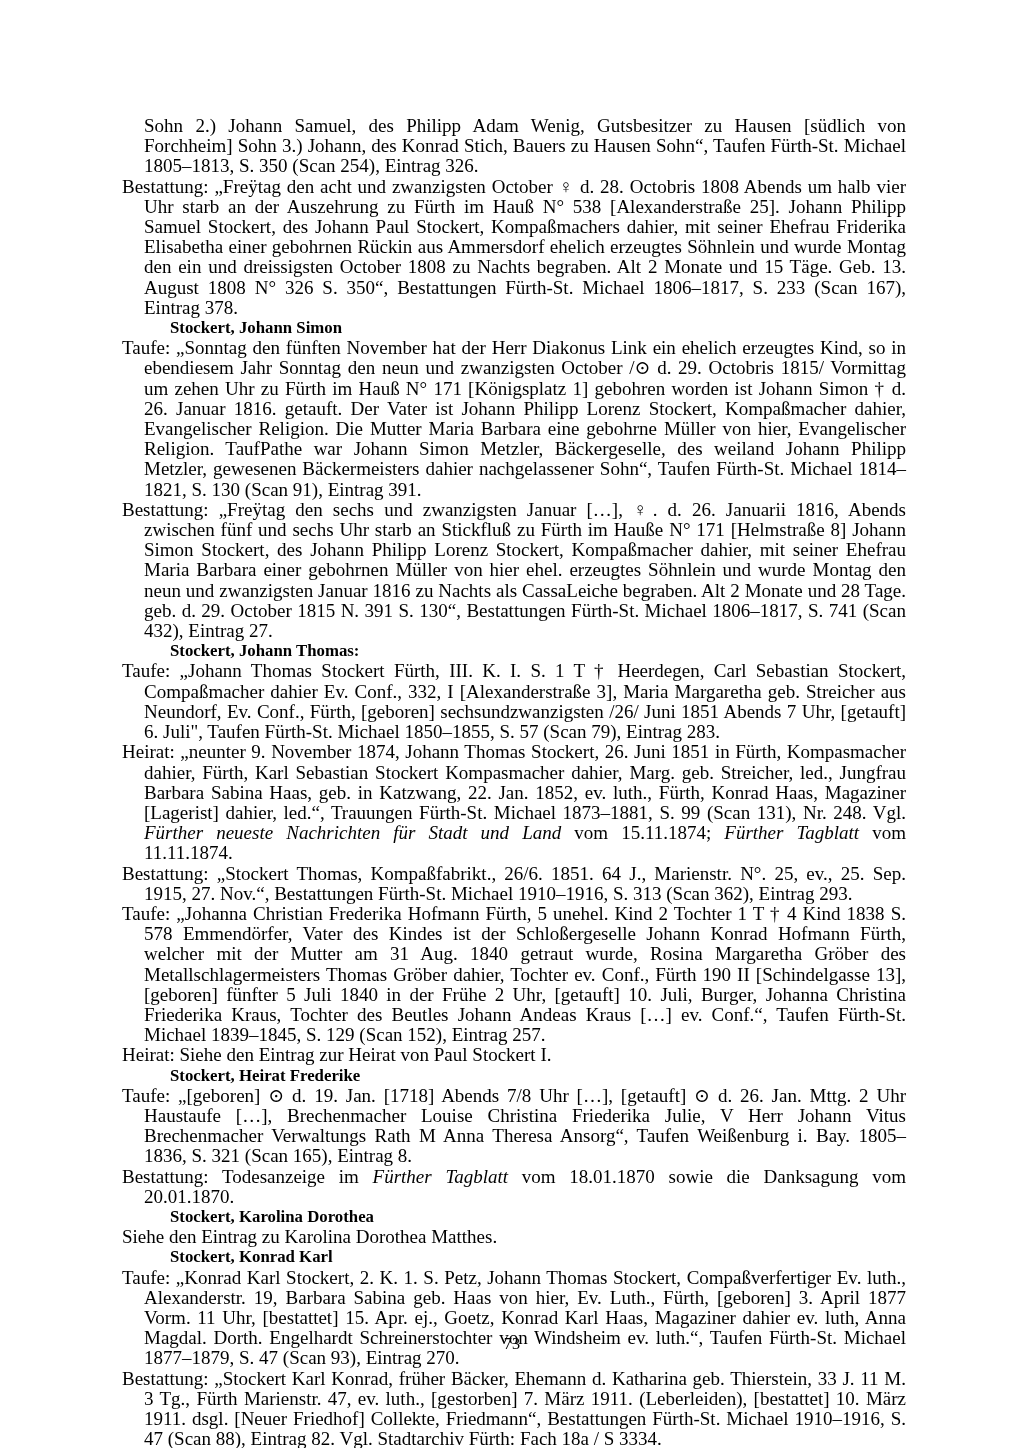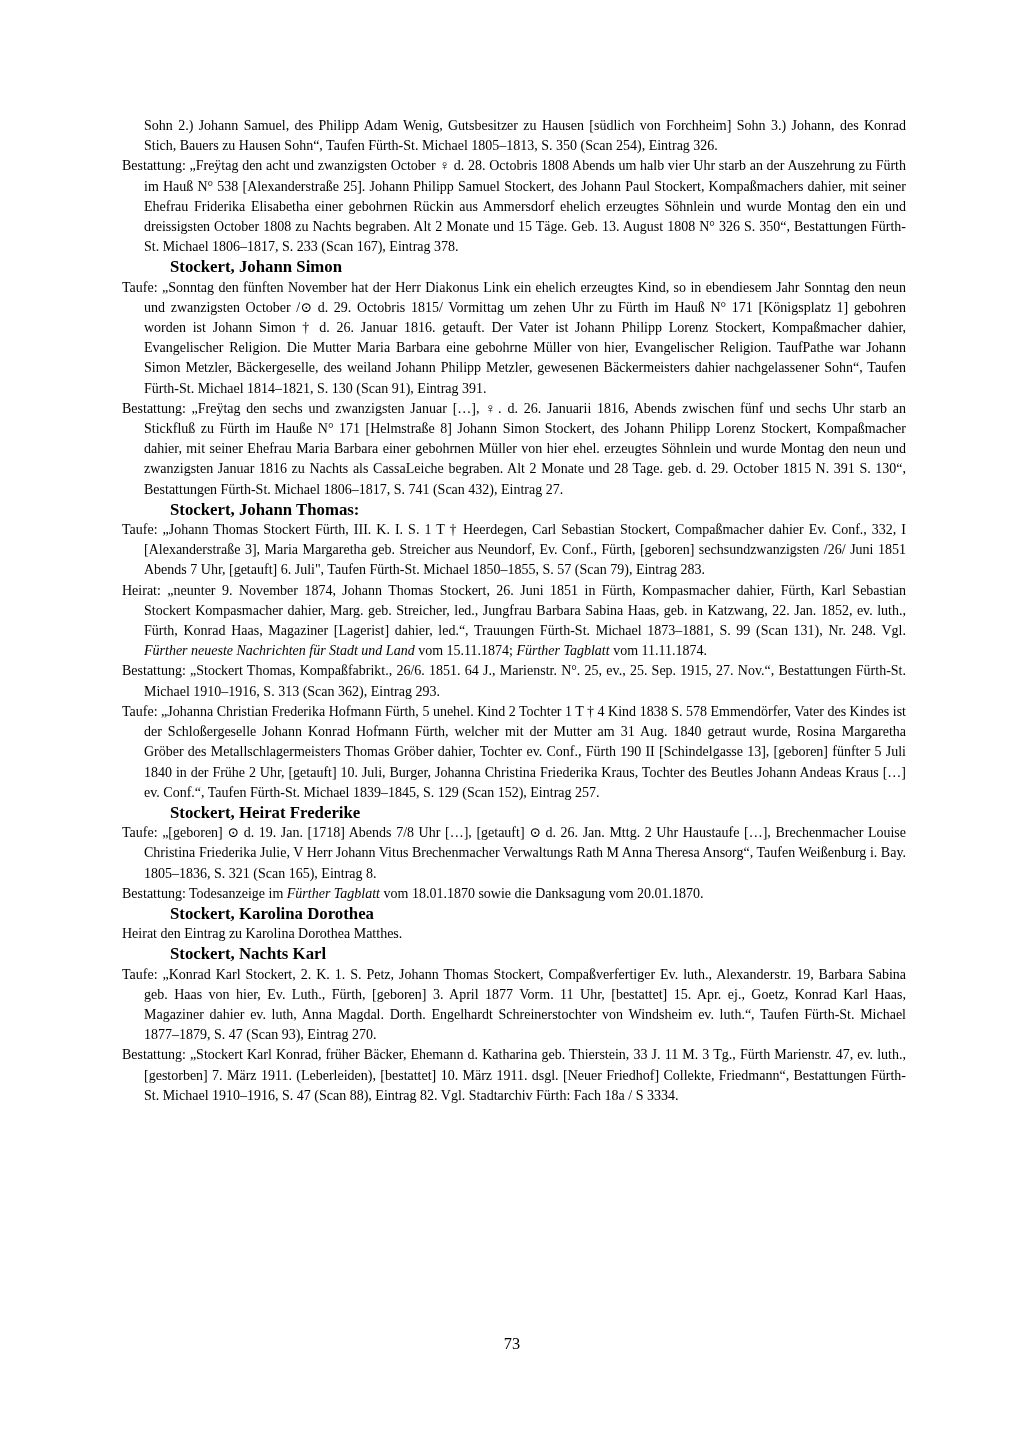--- a/index.html
+++ b/index.html
@@ -11,21 +11,21 @@
     position: relative;
     overflow: hidden;
   }
   .text-column {
     position: absolute;
     left: 122px; top: 116px;
     width: 784px;
   }
   .text-column p, .text-column h3 {
     margin: 0;
-    font-size: 14px;
+    font-size: 19px;
     line-height: 20.2px;
     text-align: justify;
   }
   p.para {            
     padding-left: 22px;
     text-indent: -22px;
   }
   p.cont {            
     padding-left: 22px;
     text-indent: 0;
@@ -57,23 +57,24 @@
     <p class="cont"><span>Sohn 2.) Johann Samuel, des Philipp Adam Wenig, Gutsbesitzer zu Hausen [südlich von Forchheim] Sohn 3.) Johann, des Konrad Stich, Bauers zu Hausen Sohn“, Taufen Fürth-St. Michael 1805–1813, S. 350 (Scan 254), Eintrag 326.</span></p>
     <p class="para"><span>Bestattung: „Freÿtag den acht und zwanzigsten October ♀ d. 28. Octobris 1808 Abends um halb vier Uhr starb an der Auszehrung zu Fürth im Hauß N° 538 [Alexanderstraße 25]. Johann Philipp Samuel Stockert, des Johann Paul Stockert, Kompaßmachers dahier, mit seiner Ehefrau Friderika Elisabetha einer gebohrnen Rückin aus Ammersdorf ehelich erzeugtes Söhnlein und wurde Montag den ein und dreissigsten October 1808 zu Nachts begraben. Alt 2 Monate und 15 Täge. Geb. 13. August 1808 N° 326 S. 350“, Bestattungen Fürth-St. Michael 1806–1817, S. 233 (Scan 167), Eintrag 378.</span></p>
     <h3 class="heading"><span>Stockert, Johann Simon</span></h3>
     <p class="para"><span>Taufe: „Sonntag den fünften November hat der Herr Diakonus Link ein ehelich erzeugtes Kind, so in ebendiesem Jahr Sonntag den neun und zwanzigsten October /⊙ d. 29. Octobris 1815/ Vormittag um zehen Uhr zu Fürth im Hauß N° 171 [Königsplatz 1] gebohren worden ist Johann Simon † d. 26. Januar 1816. getauft. Der Vater ist Johann Philipp Lorenz Stockert, Kompaßmacher dahier, Evangelischer Religion. Die Mutter Maria Barbara eine gebohrne Müller von hier, Evangelischer Religion. TaufPathe war Johann Simon Metzler, Bäckergeselle, des weiland Johann Philipp Metzler, gewesenen Bäckermeisters dahier nachgelassener Sohn“, Taufen Fürth-St. Michael 1814–1821, S. 130 (Scan 91), Eintrag 391.</span></p>
     <p class="para"><span>Bestattung: „Freÿtag den sechs und zwanzigsten Januar […], ♀. d. 26. Januarii 1816, Abends zwischen fünf und sechs Uhr starb an Stickfluß zu Fürth im Hauße N° 171 [Helmstraße 8] Johann Simon Stockert, des Johann Philipp Lorenz Stockert, Kompaßmacher dahier, mit seiner Ehefrau Maria Barbara einer gebohrnen Müller von hier ehel. erzeugtes Söhnlein und wurde Montag den neun und zwanzigsten Januar 1816 zu Nachts als CassaLeiche begraben. Alt 2 Monate und 28 Tage. geb. d. 29. October 1815 N. 391 S. 130“, Bestattungen Fürth-St. Michael 1806–1817, S. 741 (Scan 432), Eintrag 27.</span></p>
     <h3 class="heading"><span>Stockert, Johann Thomas:</span></h3>
     <p class="para"><span>Taufe: „Johann Thomas Stockert Fürth, III. K. I. S. 1 T † Heerdegen, Carl Sebastian Stockert, Compaßmacher dahier Ev. Conf., 332, I [Alexanderstraße 3], Maria Margaretha geb. Streicher aus Neundorf, Ev. Conf., Fürth, [geboren] sechsundzwanzigsten /26/ Juni 1851 Abends 7 Uhr, [getauft] 6. Juli", Taufen Fürth-St. Michael 1850–1855, S. 57 (Scan 79), Eintrag 283.</span></p>
     <p class="para"><span>Heirat: „neunter 9. November 1874, Johann Thomas Stockert, 26. Juni 1851 in Fürth, Kompasmacher dahier, Fürth, Karl Sebastian Stockert Kompasmacher dahier, Marg. geb. Streicher, led., Jungfrau Barbara Sabina Haas, geb. in Katzwang, 22. Jan. 1852, ev. luth., Fürth, Konrad Haas, Magaziner [Lagerist] dahier, led.“, Trauungen Fürth-St. Michael 1873–1881, S. 99 (Scan 131), Nr. 248. Vgl. </span><em>Fürther neueste Nachrichten für Stadt und Land</em><span> vom 15.11.1874; </span><em>Fürther Tagblatt</em><span> vom 11.11.1874.</span></p>
     <p class="para"><span>Bestattung: „Stockert Thomas, Kompaßfabrikt., 26/6. 1851. 64 J., Marienstr. N°. 25, ev., 25. Sep. 1915, 27. Nov.“, Bestattungen Fürth-St. Michael 1910–1916, S. 313 (Scan 362), Eintrag 293.</span></p>
     <p class="para"><span>Taufe: „Johanna Christian Frederika Hofmann Fürth, 5 unehel. Kind 2 Tochter 1 T † 4 Kind 1838 S. 578 Emmendörfer, Vater des Kindes ist der Schloßergeselle Johann Konrad Hofmann Fürth, welcher mit der Mutter am 31 Aug. 1840 getraut wurde, Rosina Margaretha Gröber des Metallschlagermeisters Thomas Gröber dahier, Tochter ev. Conf., Fürth 190 II [Schindelgasse 13], [geboren] fünfter 5 Juli 1840 in der Frühe 2 Uhr, [getauft] 10. Juli, Burger, Johanna Christina Friederika Kraus, Tochter des Beutles Johann Andeas Kraus […] ev. Conf.“, Taufen Fürth-St. Michael 1839–1845, S. 129 (Scan 152), Eintrag 257.</span></p>
+    <p class="para"><span>Heirat: Siehe den Eintrag zur Heirat von Paul Stockert I.</span></p>
     <h3 class="heading"><span>Stockert, Heirat Frederike</span></h3>
     <p class="para"><span>Taufe: „[geboren] ⊙ d. 19. Jan. [1718] Abends 7/8 Uhr […], [getauft] ⊙ d. 26. Jan. Mttg. 2 Uhr Haustaufe […], Brechenmacher Louise Christina Friederika Julie, V Herr Johann Vitus Brechenmacher Verwaltungs Rath M Anna Theresa Ansorg“, Taufen Weißenburg i. Bay. 1805–1836, S. 321 (Scan 165), Eintrag 8.</span></p>
     <p class="para"><span>Bestattung: Todesanzeige im </span><em>Fürther Tagblatt</em><span> vom 18.01.1870 sowie die Danksagung vom 20.01.1870.</span></p>
     <h3 class="heading"><span>Stockert, Karolina Dorothea</span></h3>
-    <p class="plain"><span>Heirat den Eintrag zu Karolina Dorothea Matthes.</span></p>
-    <h3 class="heading"><span>Stockert, Nachts Karl</span></h3>
+    <p class="plain"><span>Siehe den Eintrag zu Karolina Dorothea Matthes.</span></p>
+    <h3 class="heading"><span>Stockert, Konrad Karl</span></h3>
     <p class="para"><span>Taufe: „Konrad Karl Stockert, 2. K. 1. S. Petz, Johann Thomas Stockert, Compaßverfertiger Ev. luth., Alexanderstr. 19, Barbara Sabina geb. Haas von hier, Ev. Luth., Fürth, [geboren] 3. April 1877 Vorm. 11 Uhr, [bestattet] 15. Apr. ej., Goetz, Konrad Karl Haas, Magaziner dahier ev. luth, Anna Magdal. Dorth. Engelhardt Schreinerstochter von Windsheim ev. luth.“, Taufen Fürth-St. Michael 1877–1879, S. 47 (Scan 93), Eintrag 270.</span></p>
     <p class="para"><span>Bestattung: „Stockert Karl Konrad, früher Bäcker, Ehemann d. Katharina geb. Thierstein, 33 J. 11 M. 3 Tg., Fürth Marienstr. 47, ev. luth., [gestorben] 7. März 1911. (Leberleiden), [bestattet] 10. März 1911. dsgl. [Neuer Friedhof] Collekte, Friedmann“, Bestattungen Fürth-St. Michael 1910–1916, S. 47 (Scan 88), Eintrag 82. Vgl. Stadtarchiv Fürth: Fach 18a / S 3334.</span></p>
   </div>
 
 <div class="page-number">73</div>
 
 </body></html>

